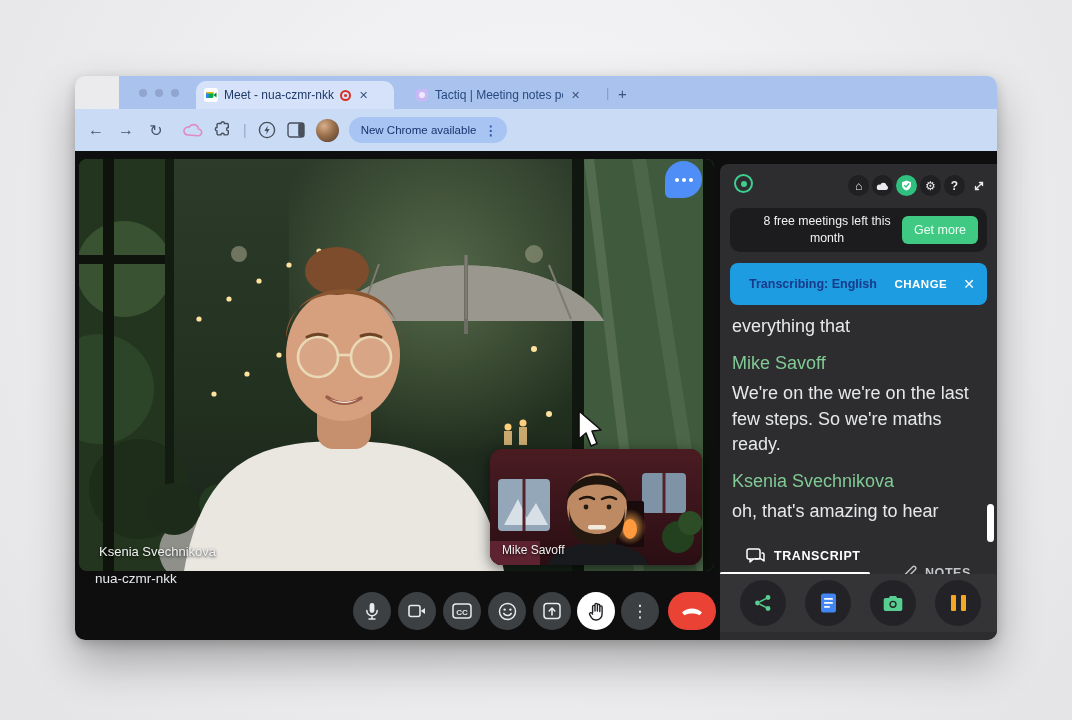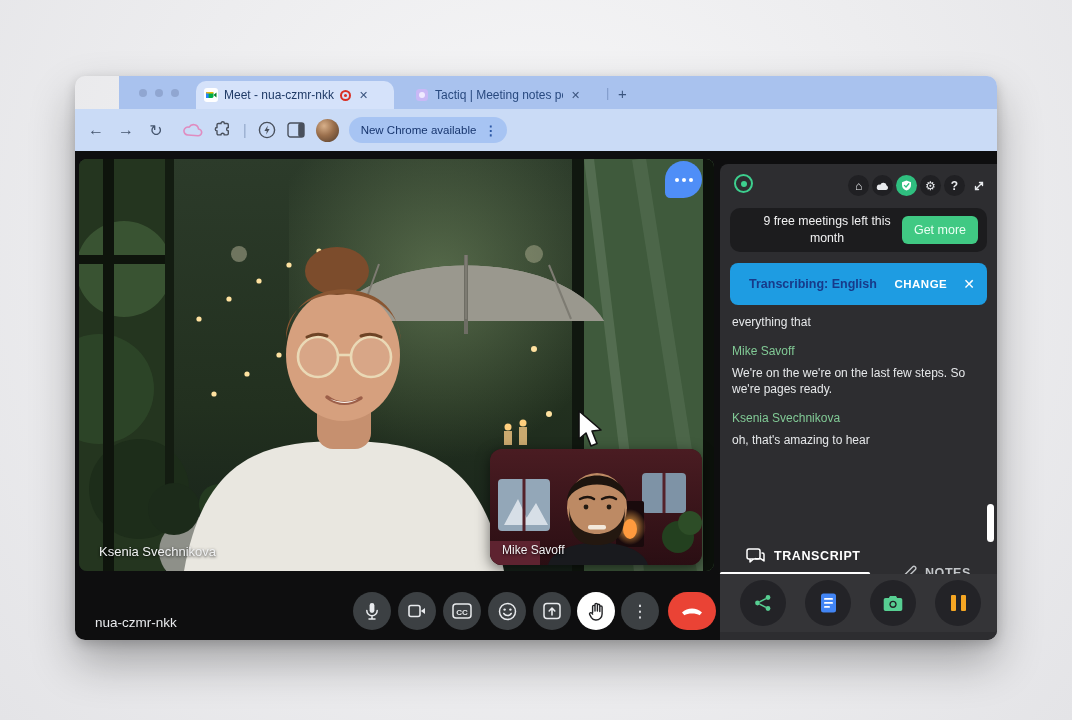--- a/index.html
+++ b/index.html
@@ -59,21 +59,21 @@
 
   
   #pip { position:absolute; left:411px; top:290px; width:212px; height:116px; border-radius:12px; overflow:hidden;
          background:#351318; box-shadow:0 4px 14px rgba(0,0,0,.55); }
   #pip-name { position:absolute; left:12px; bottom:8px; font-size:12px; color:#f0f1f2; text-shadow:0 1px 3px rgba(0,0,0,.8); }
 
   
   #cursor { position:absolute; left:502px; top:258px; }
 
   
-  #meetbar { position:absolute; left:0; top:420px; width:645px; height:59px; display:flex; align-items:flex-end; }
+  #meetbar { position:absolute; left:0; top:420px; width:645px; height:59px; display:flex; align-items:flex-start; }
   #meeting-code { font-size:13.5px; color:#e8eaed; margin-left:20px; }
   .ctl { position:absolute; top:441px; width:38px; height:38px; border-radius:50%; background:#3c4043;
          display:flex; align-items:center; justify-content:center; color:#e8eaed; }
   #ctl-end { position:absolute; top:441px; left:593px; width:48px; height:38px; border-radius:19px; background:#ea4335;
              display:flex; align-items:center; justify-content:center; }
   .ctl .mv { font-size:17px; color:#e8eaed; }
 
   
   #sidebar { position:absolute; left:645px; top:13px; width:277px; height:476px; background:#2d2d30; border-radius:8px 0 0 0; }
   #sb-head { position:absolute; left:0; top:0; width:100%; height:40px; }
@@ -89,21 +89,21 @@
   #get-more { position:absolute; right:9px; top:8px; width:76px; height:28px; background:#40c983; border-radius:6px;
               color:#eafff3; font-size:12.5px; display:flex; align-items:center; justify-content:center; }
 
   #transcribe-bar { position:absolute; left:10px; top:99px; width:257px; height:42px; background:#1e9ce2; border-radius:8px;
                     display:flex; align-items:center; }
   #transcribe-label { font-size:12.5px; font-weight:bold; color:#173a8a; margin-left:19px; }
   #change-btn { font-size:11.5px; font-weight:bold; color:#fff; letter-spacing:.5px; margin-left:auto; }
   #transcribe-close { font-size:14px; color:#fff; margin:0 12px 0 16px; }
 
   #transcript { position:absolute; left:12px; top:150px; width:252px; height:230px; overflow:hidden;
-                font-size:12px; color:#e6e8ea; line-height:1.4; }
+                font-size:18px; color:#e6e8ea; line-height:1.4; }
   .t-speaker { color:#81c995; margin-bottom:5px; }
   .t-text { margin-bottom:12px; }
   #sb-scroll { position:absolute; right:3px; top:340px; width:7px; height:38px; background:#fff; border-radius:4px; }
 
   #sb-tabs { position:absolute; left:0; top:381px; width:100%; height:28px; }
   #tab-transcript { position:absolute; left:26px; top:3px; display:flex; align-items:center; gap:9px;
                     color:#fff; font-size:12.5px; font-weight:bold; letter-spacing:.6px; }
   #tab-notes { position:absolute; right:26px; top:20px; display:flex; align-items:center; gap:8px;
                color:#c3c6c9; font-size:12.5px; font-weight:bold; letter-spacing:.6px; }
   #tab-underline { position:absolute; left:0; top:27px; width:150px; height:2.5px; background:#fff; border-radius:2px; }
@@ -390,34 +390,34 @@
               <span style="font-weight:bold">?</span>
             </div>
           <div class="sbh-btn" style="left:248px;background:transparent">
             <svg width="12" height="12" viewBox="0 0 12 12">
               <path d="M2.5 9.5 L9.5 2.5 M6.5 2.5 H9.5 V5.5 M5.5 9.5 H2.5 V6.5" stroke="#e8eaed" stroke-width="1.4" fill="none" stroke-linecap="round"></path>
             </svg>
           </div>
         </div>
 
         <div id="banner">
-          <span id="banner-text">9 free meetings left this month</span>
+          <span id="banner-text">8 free meetings left this month</span>
           <div id="get-more">Get more</div>
         </div>
 
         <div id="transcribe-bar">
           <span id="transcribe-label">Transcribing: English</span>
           <span id="change-btn">CHANGE</span>
           <span id="transcribe-close">✕</span>
         </div>
 
         <div id="transcript">
           <div class="t-text">everything that</div>
           <div class="t-speaker">Mike Savoff</div>
-          <div class="t-text">We're on the we're on the last few steps. So we're pages ready.</div>
+          <div class="t-text">We're on the we're on the last few steps. So we're maths ready.</div>
           <div class="t-speaker">Ksenia Svechnikova</div>
           <div class="t-text">oh, that's amazing to hear</div>
         </div>
         <div id="sb-scroll"></div>
 
         <div id="sb-tabs">
           <div id="tab-transcript">
             <svg width="19" height="16" viewBox="0 0 19 16">
               <rect x="1" y="1" width="13" height="10" rx="2" fill="none" stroke="#fff" stroke-width="1.5"></rect>
               <path d="M4 11 V14 L7.5 11" fill="none" stroke="#fff" stroke-width="1.5" stroke-linejoin="round"></path>

